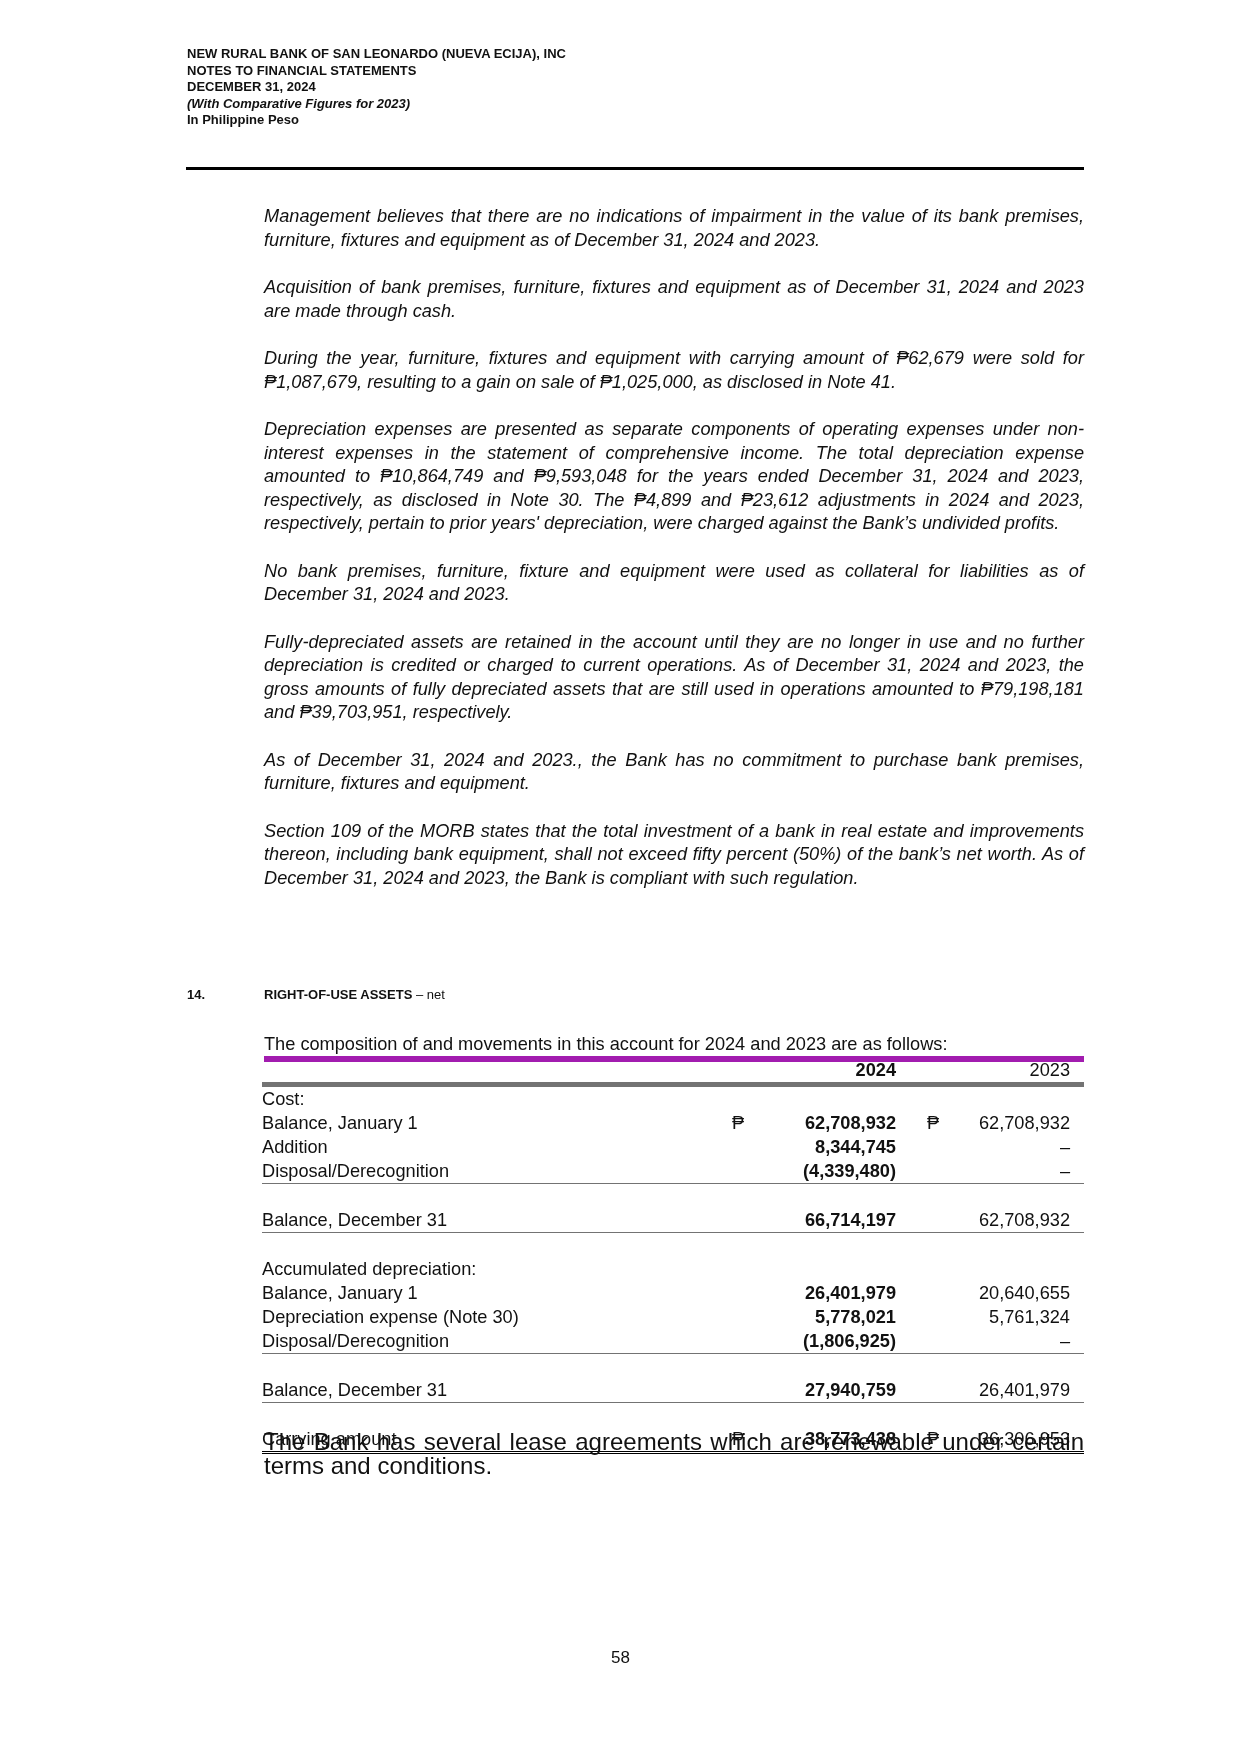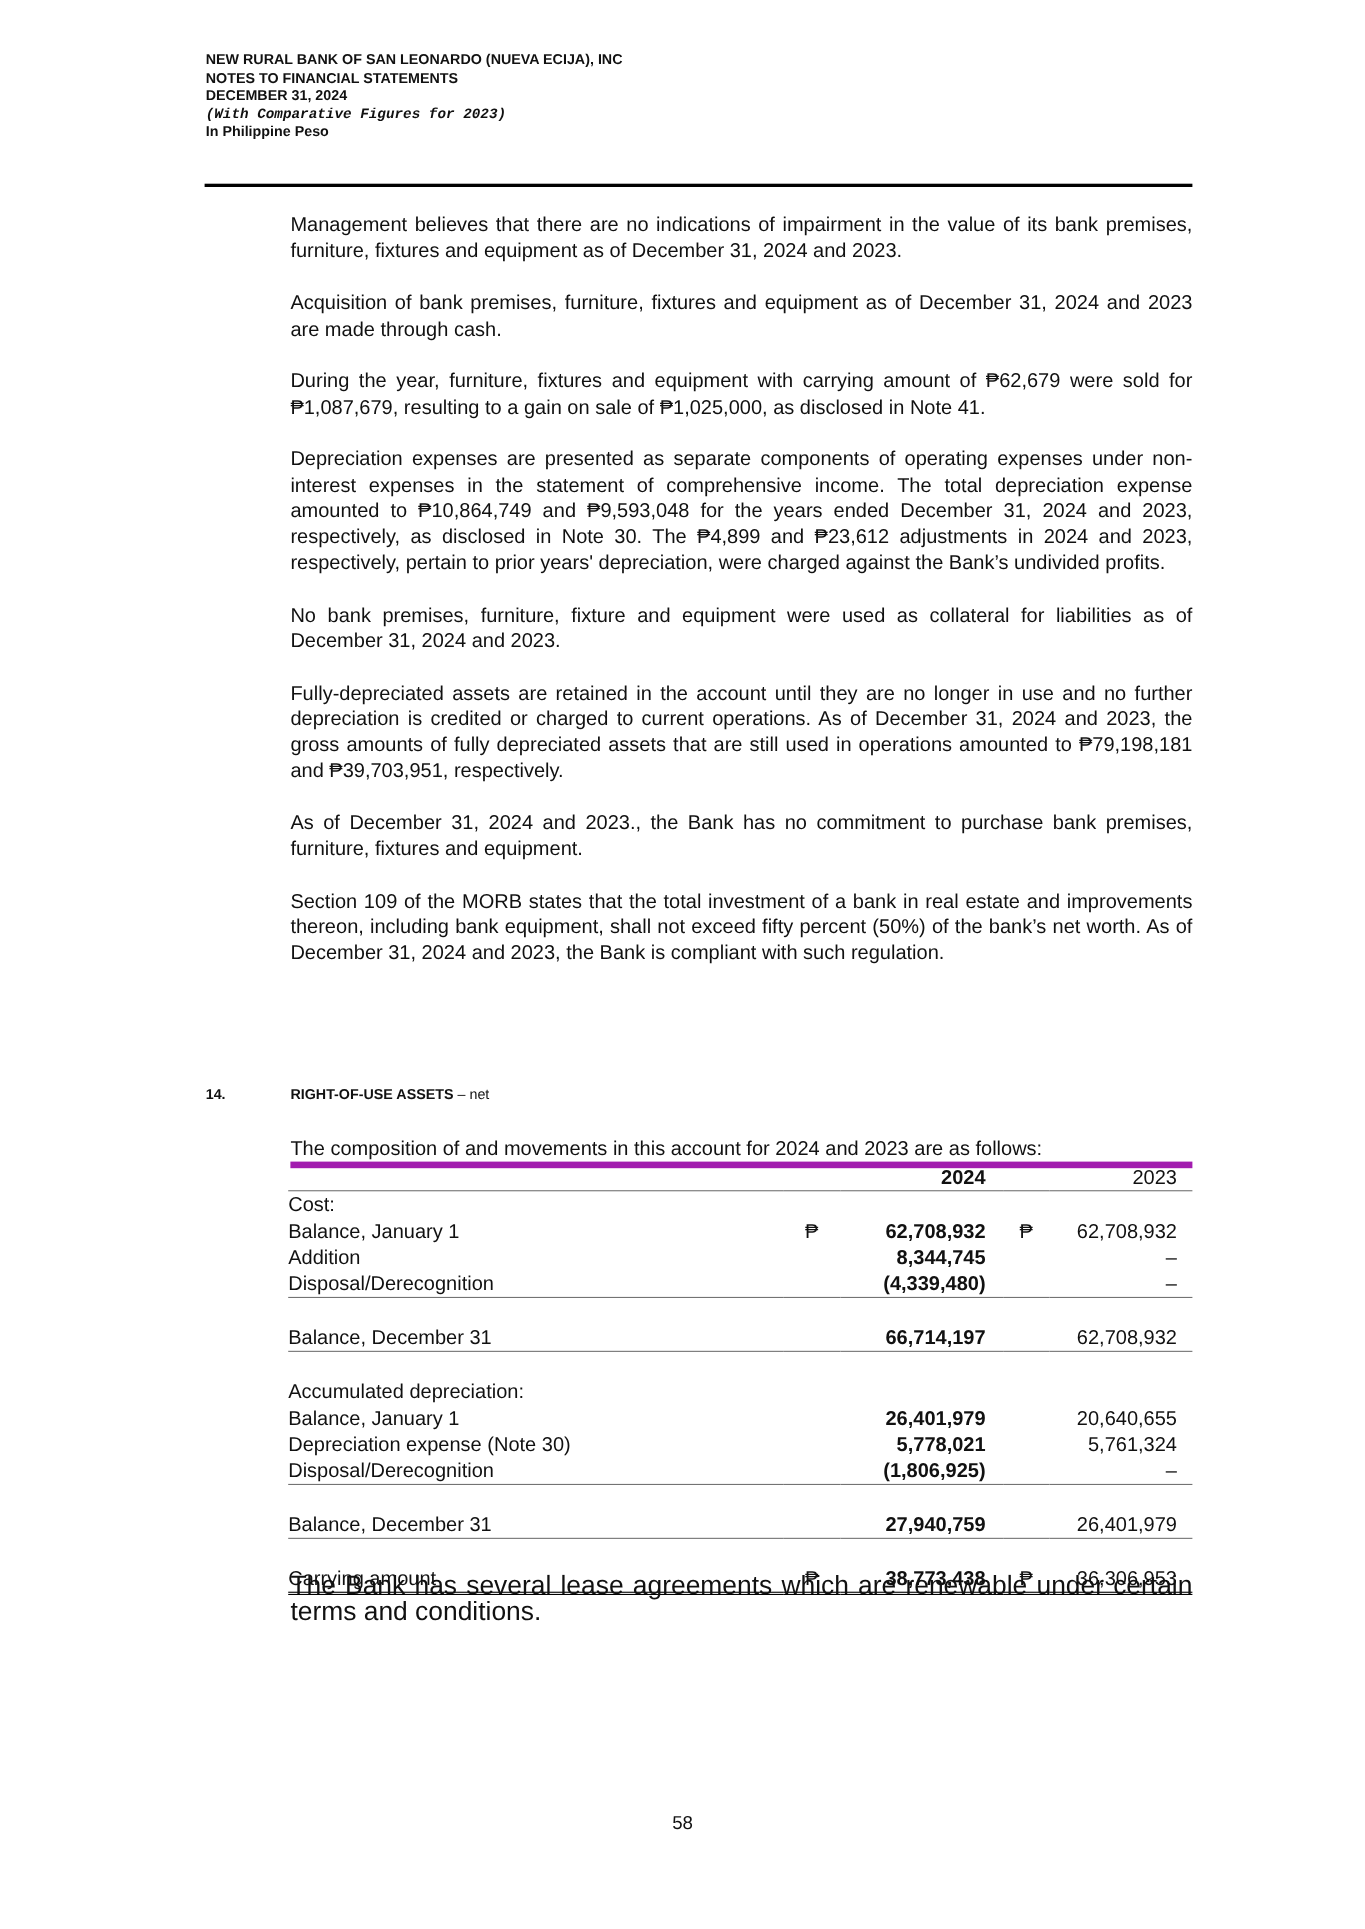--- a/index.html
+++ b/index.html
@@ -1,33 +1,33 @@
 <!DOCTYPE html>
 <html><head>
 <meta charset="utf-8">
 <style>
   html, body { margin: 0; padding: 0; background: #ffffff; }
   body { width: 1241px; height: 1754px; position: relative; font-family: "Liberation Sans", sans-serif; color: #111; overflow: hidden; }
   .header { position: absolute; left: 187px; top: 46px; font-size: 13px; line-height: 16.5px; font-weight: bold; }
-  .header .italic { font-style: italic; font-family: Liberation Mono, monospace; }
+  .header .italic { font-style: italic; }
   .header-rule { position: absolute; left: 186px; top: 167px; width: 898px; height: 3px; background: #000; }
   .body { position: absolute; left: 264px; top: 192px; width: 820px; font-size: 18.2px; line-height: 23.5px; }
-  .body p { margin: 1px 0 24px 0; text-align: justify; }
+  .body p { margin: 13px 0 24px 0; text-align: justify; font-style: italic; }
   .section { position: absolute; left: 187px; top: 987px; font-size: 13px; font-weight: bold; }
   .section .title { position: absolute; left: 77px; white-space: nowrap; text-align: right; }
   .section .title .light { font-weight: normal; }
   .intro { position: absolute; left: 264px; top: 1034px; width: 820px; font-size: 18.2px; border-bottom: 6px solid #a21caf; padding-bottom: 1px; }
   table.roa { position: absolute; left: 262px; top: 1058px; width: 822px; border-collapse: collapse; font-size: 18.2px; }
   table.roa td { padding: 0; height: 24px; line-height: 24px; white-space: nowrap; }
   td.lbl { width: 450px; }
   td.cur { width: 52px; text-align: center; }
   td.v24 { width: 132px; text-align: right; font-weight: bold; padding-right: 16px !important; }
   td.cur2 { width: 42px; text-align: center; }
   td.v23 { text-align: right; padding-right: 14px !important; }
-  tr.hdr td { border-bottom: 1px solid #737373; }
+  tr.hdr td { border-bottom: 5px solid #737373; }
   tr.under td { border-bottom: 1px solid #737373; }
   tr.double td { border-bottom: 3px double #000; }
   tr.spacer td { height: 24px; }
   .closing { position: absolute; left: 264px; top: 1430px; width: 820px; font-size: 24px; line-height: 23.5px; text-align: justify; }
   .page-num { position: absolute; left: 0; width: 1241px; top: 1648px; text-align: center; font-size: 17px; }
 </style>
 </head>
 <body>
 
 <div class="header">

